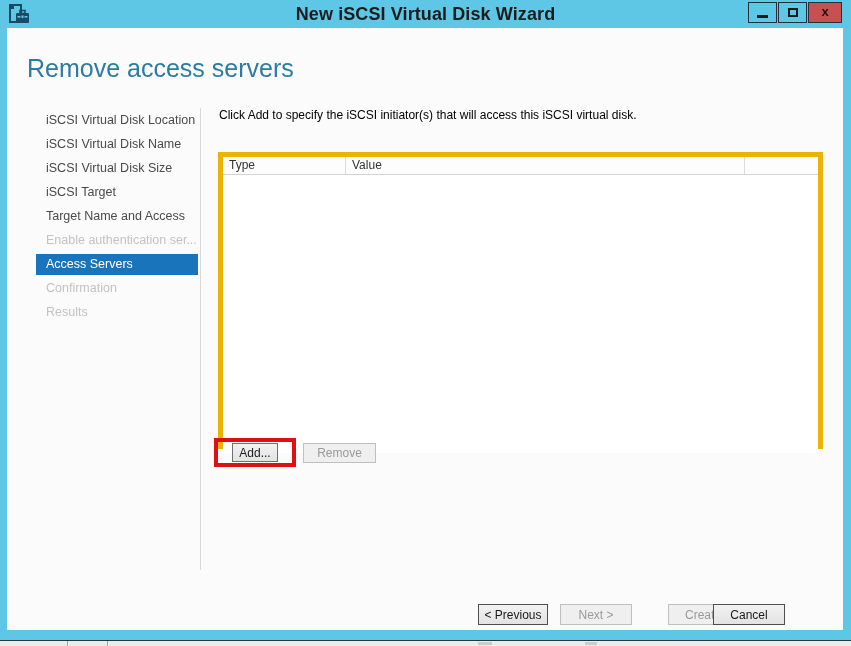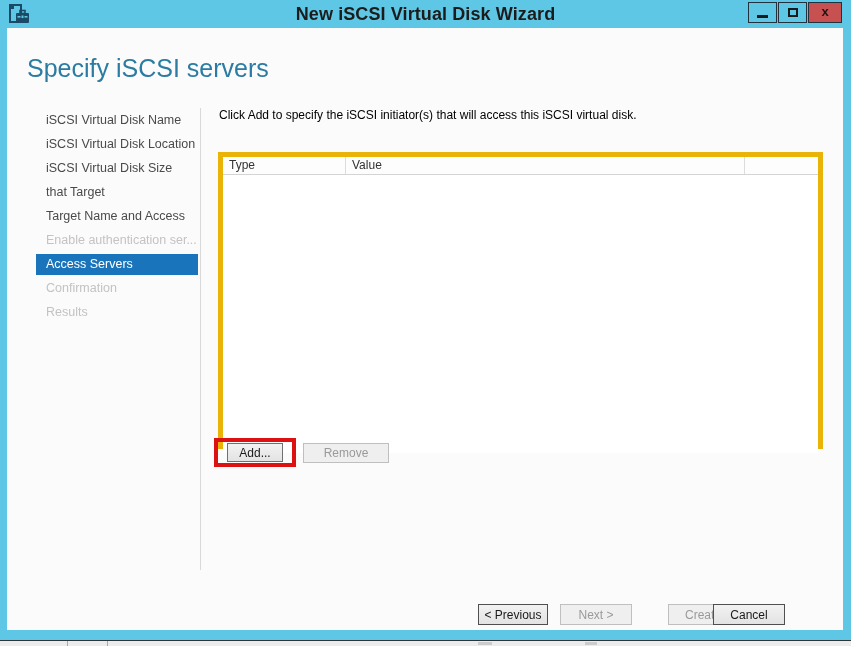--- a/index.html
+++ b/index.html
@@ -87,22 +87,22 @@
     border: 4px solid var(--annotation, #dd1111);
     display: flex; align-items: center; justify-content: center;
   }
   .btn {
     font-family: "Liberation Sans", sans-serif;
     font-size: 12px; color: #1a1a1a; text-align: center;
     background: linear-gradient(#f2f2f2, #e3e3e3);
     border: 1px solid #707070; cursor: pointer;
   }
   .btn:disabled, .btn.disabled { color: #9a9a9a; border-color: #bfbfbf; background: #efefef; cursor: default; }
-  .btn-add { width: 56px; height: 19px; }
-  .btn-remove { position: absolute; left: 296px; top: 415px; width: 86px; height: 20px; }
+  .btn-add { width: 46px; height: 19px; }
+  .btn-remove { position: absolute; left: 296px; top: 415px; width: 73px; height: 20px; }
   
   .btn-footer { position: absolute; height: 21px; top: 576px; }
   .btn-strong { border-color: #4f4f4f; }
   .btn-previous { left: 471px; width: 70px; }
   .btn-next { left: 553px; width: 72px; }
   .btn-create { left: 661px; width: 70px; }
   .btn-cancel { left: 706px; width: 72px; }
   
   .bottom-line { position: absolute; left: 0; top: 640px; width: 851px; height: 1px; background: #2f3436; }
   .bottom-strip { position: absolute; left: 0; top: 641px; width: 851px; height: 5px; background: #ececec; }
@@ -134,27 +134,27 @@
         <span class="glyph-max"></span>
       </div>
       <div class="win-btn close">
         <span class="glyph-close">x</span>
       </div>
     </div>
   </div>
 
   <div class="content">
 
-    <div class="heading">Specify iSCSI servers</div>
+    <div class="heading">Remove access servers</div>
 
     <div class="sidebar">
+      <div class="side-item">iSCSI Virtual Disk Location</div>
       <div class="side-item">iSCSI Virtual Disk Name</div>
-      <div class="side-item">iSCSI Virtual Disk Location</div>
       <div class="side-item">iSCSI Virtual Disk Size</div>
-      <div class="side-item">that Target</div>
+      <div class="side-item">iSCSI Target</div>
       <div class="side-item">Target Name and Access</div>
       <div class="side-item disabled">Enable authentication ser...</div>
       <div class="side-item selected">Access Servers</div>
       <div class="side-item disabled">Confirmation</div>
       <div class="side-item disabled">Results</div>
     </div>
 
     <div class="v-sep"></div>
 
     <div class="instruction">Click Add to specify the iSCSI initiator(s) that will access this iSCSI virtual disk.</div>

